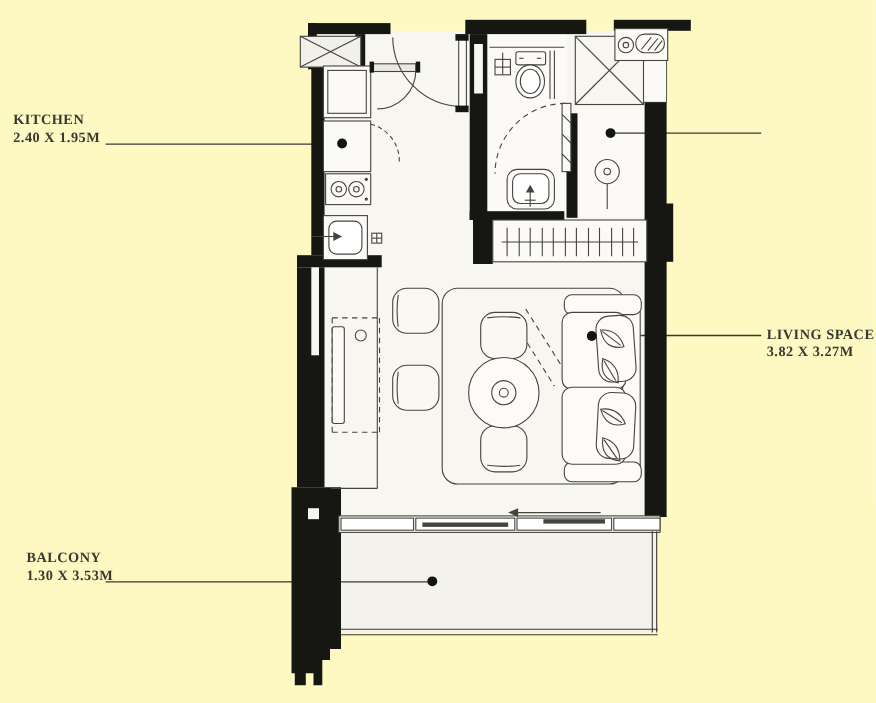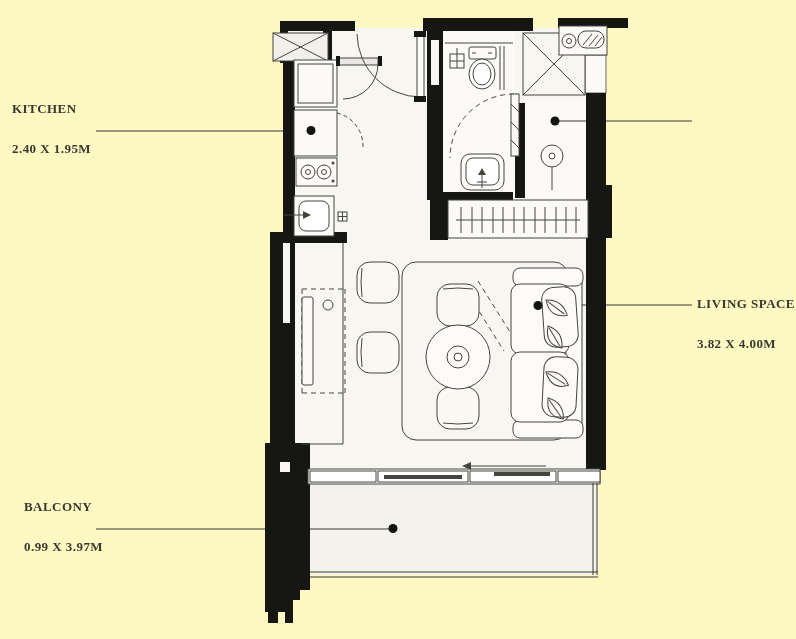--- a/index.html
+++ b/index.html
@@ -1,21 +1,21 @@
 <!DOCTYPE html>
 <html><head>
 <meta charset="utf-8">
 <style>
   html,body{margin:0;padding:0;background:#f2f0ea;}
   #stage{position:relative;width:796px;height:639px;background:#fef9c3;overflow:hidden;
          font-family:Liberation Serif, serif;}
   #plan-svg{position:absolute;left:0;top:0;}
   .room-label{position:absolute;color:#3a382f;font-weight:bold;font-size:13px;line-height:16px;
               letter-spacing:.45px;white-space:nowrap;}
-  .room-label .dims{font-weight:bold;margin-top:24px;}
+  .room-label .dims{font-weight:bold;}
 </style>
 </head>
 <body>
 
 <div id="stage">
 
 <svg id="plan-svg" width="796" height="639" viewBox="0 0 796 639">
 
   <g>
     <rect x="288" y="28" width="300" height="442" fill="#f7f6f0"></rect>
@@ -262,21 +262,21 @@
 </svg>
 
 <div class="room-label" style="left:12px;top:101px;">
   <span style="display:block">KITCHEN</span>
   <span style="display:block" class="dims">2.40 X 1.95M</span>
 </div>
 
 
 <div class="room-label" style="left:697px;top:296px;">
   <span style="display:block">LIVING SPACE</span>
-  <span style="display:block" class="dims">3.82 X 4.00M</span>
+  <span style="display:block" class="dims">3.82 X 3.27M</span>
 </div>
 
 <div class="room-label" style="left:24px;top:499px;">
   <span style="display:block">BALCONY</span>
-  <span style="display:block" class="dims">0.99 X 3.97M</span>
+  <span style="display:block" class="dims">1.30 X 3.53M</span>
 </div>
 
 </div>
 
 </body></html>

